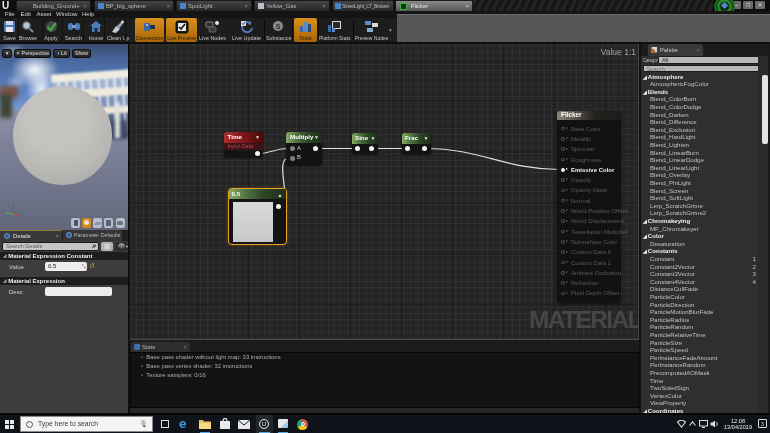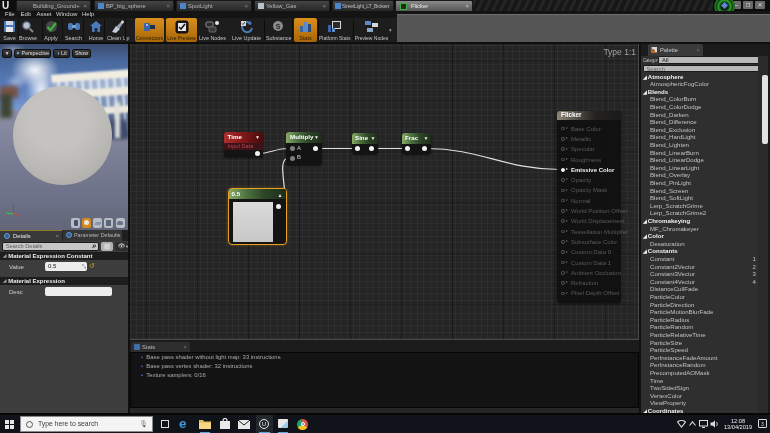--- a/index.html
+++ b/index.html
@@ -298,21 +298,22 @@
   </div>
 </div>
 
 <div class="abs" id="graph" style="left:130px;top:44px;width:509px;height:296px;background:#252525;overflow:hidden;border-right:1px solid #4a4a4a;border-bottom:1px solid #4a4a4a;">
   <div class="abs" style="left:0;top:0;right:0;bottom:0;background:
     repeating-linear-gradient(90deg,rgba(62,62,62,0.32) 0 1px,transparent 1px 6.375px),
     repeating-linear-gradient(0deg,rgba(62,62,62,0.32) 0 1px,transparent 1px 6.375px);"></div>
   <div class="abs" style="left:0;top:0;right:0;bottom:0;background:
     repeating-linear-gradient(90deg,rgba(16,16,16,0.45) 0 1px,transparent 1px 51px),
     repeating-linear-gradient(0deg,rgba(16,16,16,0.45) 0 1px,transparent 1px 51px);background-position:16px 17.6px;"></div>
-  <div class="abs" style="right:2px;top:3px;color:#a2a2a2;font-size:8.5px;">Type 1:1</div>
+  <div class="abs" style="right:2px;top:3px;color:#a2a2a2;font-size:8.5px;">Value 1:1</div>
+  <div class="abs" style="left:399px;top:262px;color:#464646;font-size:24.5px;font-weight:bold;white-space:nowrap;letter-spacing:-1.6px;">MATERIAL</div>
 
   <svg class="abs" style="left:0;top:0;" width="509" height="296" viewBox="0 0 509 296">
     <path d="M 127.5 109.5 C 140 109.5 146 104.5 158 104.5" stroke="#dedede" stroke-width="1.2" fill="none"></path>
     <path d="M 149.5 161.5 C 164 161.5 143 114 159 114" stroke="#dedede" stroke-width="1.2" fill="none"></path>
     <path d="M 186.5 104.5 L 225 104.5" stroke="#dedede" stroke-width="1.2" fill="none"></path>
     <path d="M 242.5 104.5 L 275.5 104.5" stroke="#dedede" stroke-width="1.2" fill="none"></path>
     <path d="M 296.5 104.5 C 350 104.5 375 125.5 429.5 125.5" stroke="#dedede" stroke-width="1.2" fill="none"></path>
   </svg>
 
   <div class="abs" style="left:93.5px;top:88px;width:39.5px;height:25px;background:#141414;border-radius:3px;box-shadow:0 1px 2px rgba(0,0,0,0.6);">

